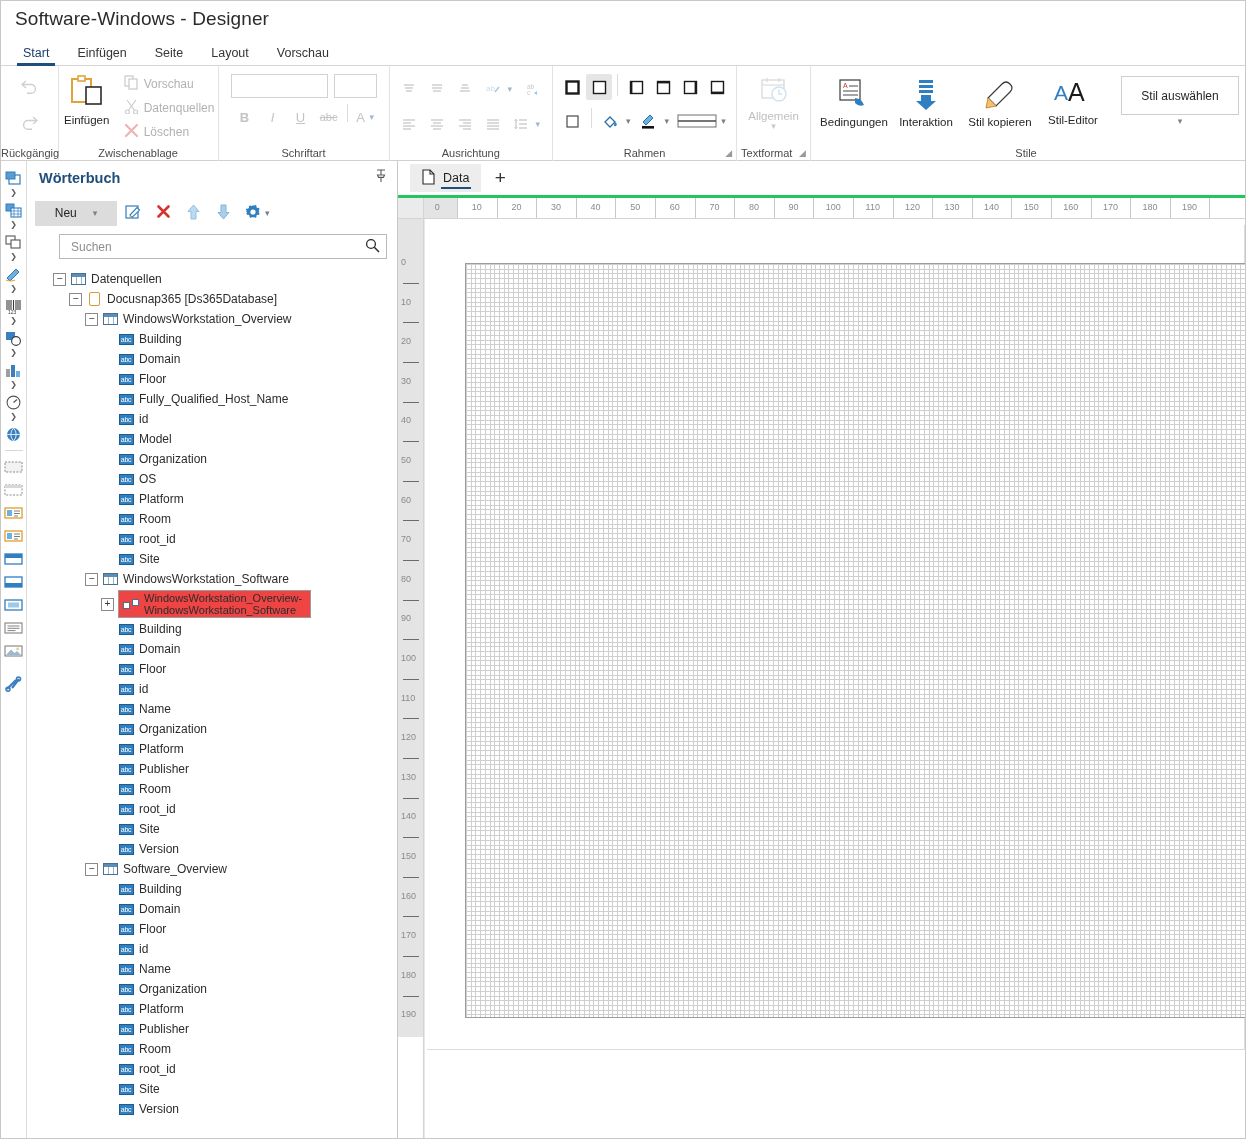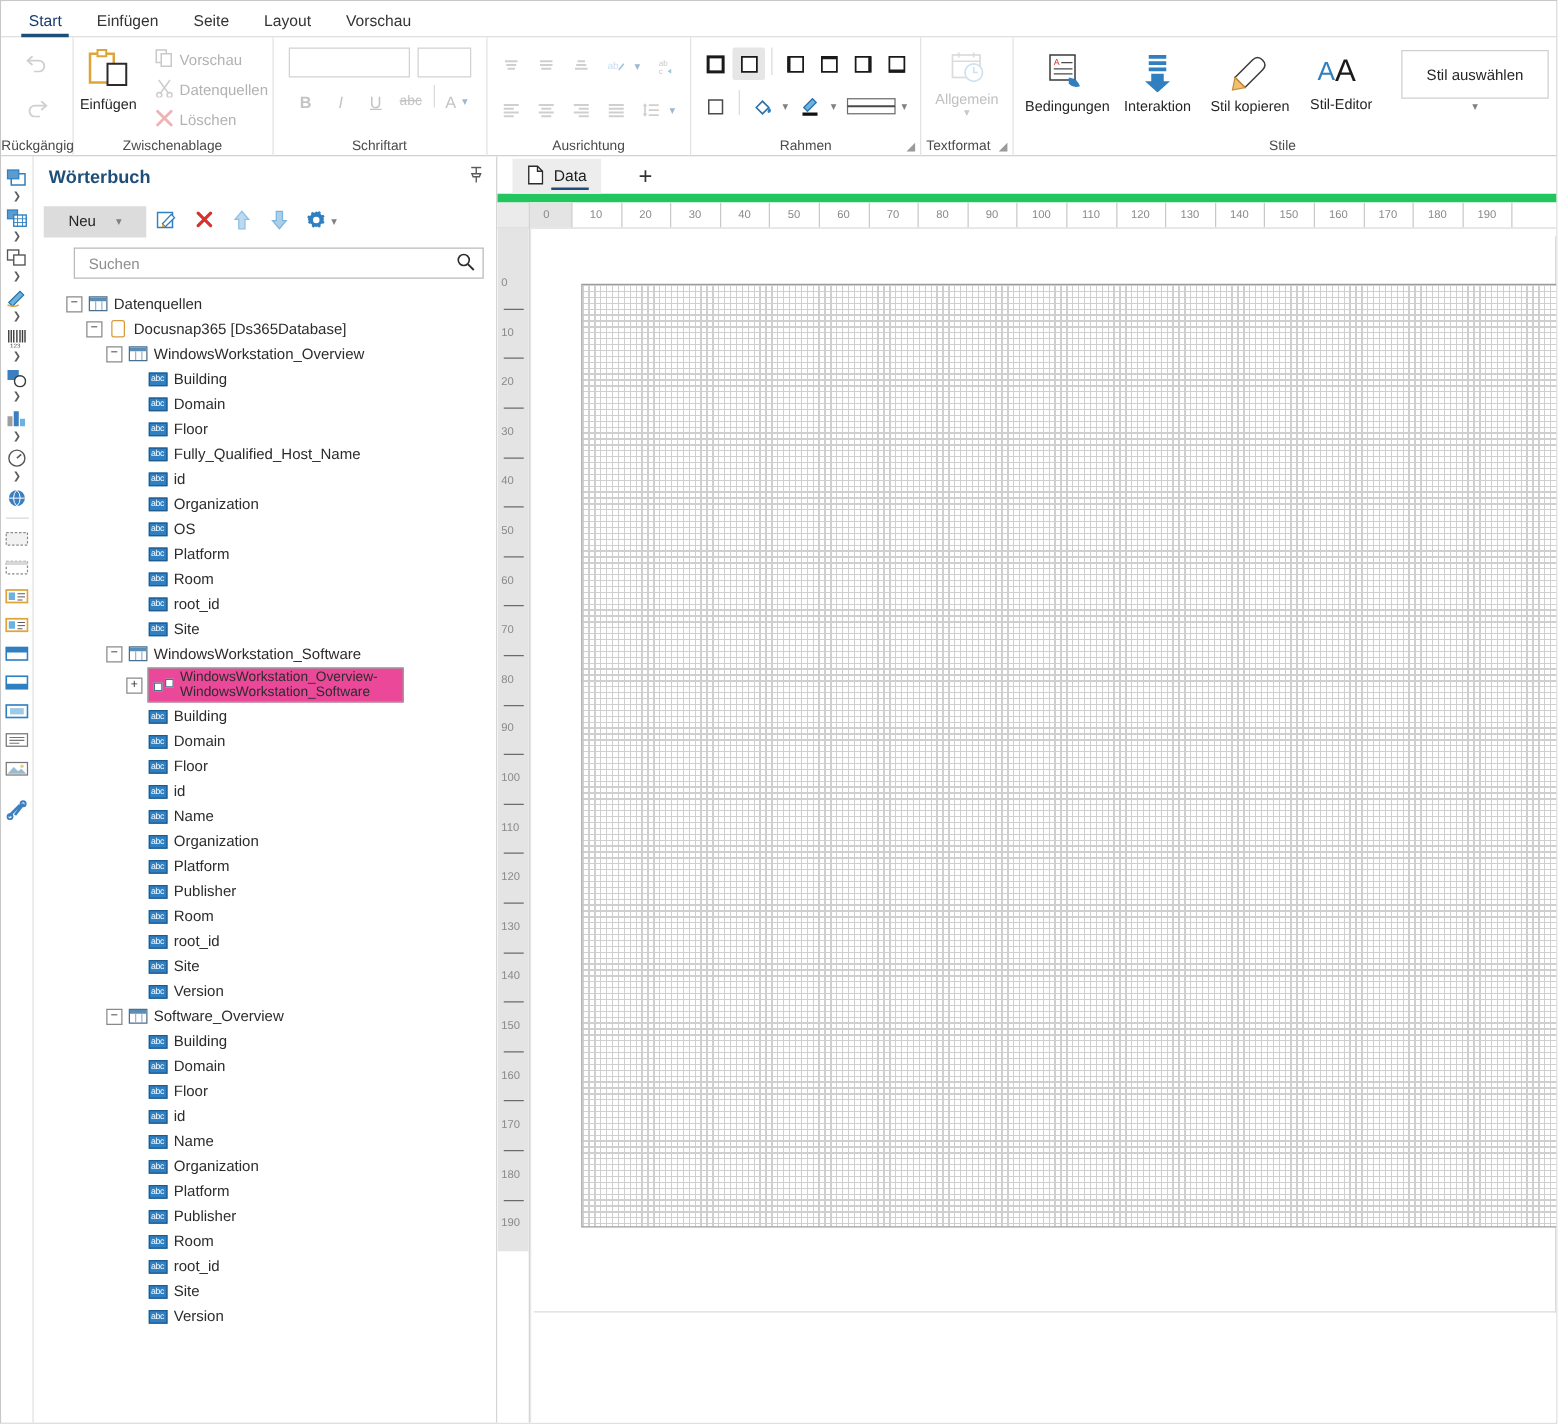--- a/index.html
+++ b/index.html
@@ -93,21 +93,21 @@
   .treewrap { flex:1 1 auto; overflow:hidden; position:relative; padding-top:2px; }
   .tnode { height:20px; display:flex; align-items:center; white-space:nowrap; cursor:default; }
   .tnode .exp { width:13px; height:13px; border:1px solid #8a8a8a; background:#fff;
                 font-size:10px; line-height:11px; text-align:center; color:#333;
                 margin-right:4px; flex:0 0 13px; font-family:"Liberation Mono", monospace; }
   .tnode .expsp { width:17px; flex:0 0 17px; }
   .tnode .tico { width:16px; height:14px; margin-right:5px; flex:0 0 16px;
                  display:flex; align-items:center; justify-content:center; }
   .tnode .tlbl { font-size:12px; color:#2c2c2c; }
   .tnode.sel2 { height:30px; }
-  .selbox { border:1px solid #9a9a9a; background:#ec4899; padding:1px 20px 1px 4px;
+  .selbox { border:1px solid #9a9a9a; background:#ef4444; padding:1px 8px 1px 4px;
             display:flex; align-items:center; height:28px; }
   .selbox .two { font-size:11px; line-height:12px; color:#2c2c2c; }
 
   
   .abcico { width:15px; height:11px; background:#2f7fc1; border:1px solid #1d5b90;
             display:flex; align-items:center; justify-content:center;
             font-size:7px; color:#fff; font-family:"Liberation Sans", sans-serif;
             letter-spacing:-.3px; }
   .gridico { width:15px; height:12px; border:1px solid #4a6f8f; background:#fff; position:relative; }
   .gridico::before { content:""; position:absolute; left:0; right:0; top:0; height:3px; background:#5b8db5; }
@@ -115,22 +115,22 @@
                     box-shadow:5px 0 0 #9ab5cb; }
   .dbico { width:11px; height:14px; border:1.5px solid #d79b3c; border-radius:2px; }
   .relico { width:16px; height:11px; position:relative; }
   .relico i { position:absolute; width:7px; height:7px; border:1px solid #4a6f8f; background:#fff; }
   .relico i:nth-child(1){ left:0; top:3px; }
   .relico i:nth-child(2){ right:0; top:0; }
 
   
   .design { flex:1 1 auto; display:flex; flex-direction:column; min-width:0;
             background:#fff; }
-  .doctabs { height:37px; flex:0 0 37px; display:flex; align-items:flex-end;
-             padding-left:12px; gap:22px; border-bottom:7px solid #22c55e; }
+  .doctabs { height:37px; flex:0 0 37px; display:flex; align-items:center;
+             padding-left:12px; gap:6px; border-bottom:3px solid #22c55e; }
   .dtab { height:28px; display:flex; align-items:center; gap:8px; padding:0 12px;
           background:#ededed; cursor:default; position:relative; }
   .dtab .dlbl { font-size:12.5px; color:#1f1f1f; }
   .dtab .under { position:absolute; left:31px; right:10px; bottom:3px; height:2px; background:#1f4e79; }
   .addtab { width:26px; height:26px; display:flex; align-items:center; justify-content:center;
             font-size:19px; color:#333; cursor:default; }
 
   .rulerrow { display:flex; height:21px; flex:0 0 21px; }
   .rcorner { width:26px; flex:0 0 26px; background:#ebebeb; border-right:1px solid #d4d4d4;
              border-bottom:1px solid #d4d4d4; }
@@ -156,20 +156,23 @@
                  repeating-linear-gradient(to bottom,#cfcfcf 0 1px, transparent 1px 4.72px);
   }
   .pagewrap { position:absolute; left:2px; top:6px; right:0; bottom:88px;
               border-right:1px solid #dcdcdc; border-bottom:1px solid #dcdcdc; }
 </style>
 </head>
 <body>
 
 <div class="app">
 
+  <div class="titlebar">
+    <div class="title">Software-Windows - Designer</div>
+  </div>
 
   <div class="tabs">
     <div class="tab active">Start</div>
     <div class="tab">Einfügen</div>
     <div class="tab">Seite</div>
     <div class="tab">Layout</div>
     <div class="tab">Vorschau</div>
   </div>
 
   <div class="ribbon">
@@ -777,20 +780,27 @@
               <span class="abcico">abc</span>
             </span>
             <span class="tlbl">Fully_Qualified_Host_Name</span>
           </div>
           <div class="tnode" style="padding-left: 74px;">
             <span class="expsp"></span>
             <span class="tico">
               <span class="abcico">abc</span>
             </span>
             <span class="tlbl">id</span>
+          </div>
+          <div class="tnode" style="padding-left: 74px;">
+            <span class="expsp"></span>
+            <span class="tico">
+              <span class="abcico">abc</span>
+            </span>
+            <span class="tlbl">Model</span>
           </div>
           <div class="tnode" style="padding-left: 74px;">
             <span class="expsp"></span>
             <span class="tico">
               <span class="abcico">abc</span>
             </span>
             <span class="tlbl">Organization</span>
           </div>
           <div class="tnode" style="padding-left: 74px;">
             <span class="expsp"></span>

